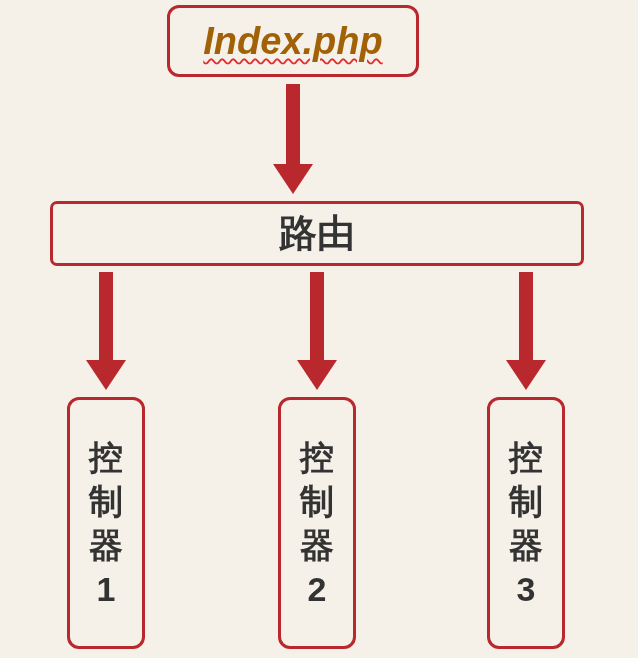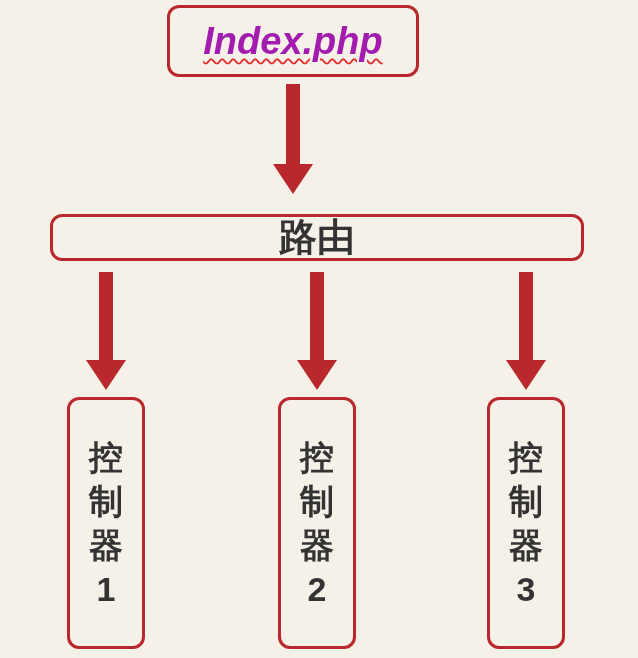--- a/index.html
+++ b/index.html
@@ -26,32 +26,33 @@
     .top-box {
       left: 167px;
       top: 5px;
       width: 252px;
       height: 72px;
     }
     .top-box span {
       font-size: 38px;
       font-weight: bold;
       font-style: italic;
-      color: #a21caf;
+      color: #a16207;
       text-decoration: underline;
       text-decoration-style: wavy;
       text-decoration-color: #e03030;
       text-decoration-thickness: 2px;
       text-underline-offset: 4px;
     }
     .middle-box {
       left: 50px;
-      top: 214px;
+      top: 201px;
       width: 534px;
-      height: 47px;
+      height: 65px;
+      border-radius: 7px;
     }
     .middle-box span {
       font-size: 38px;
       font-weight: bold;
       color: #333;
     }
     .bottom-box {
       width: 78px;
       height: 252px;
       top: 397px;

